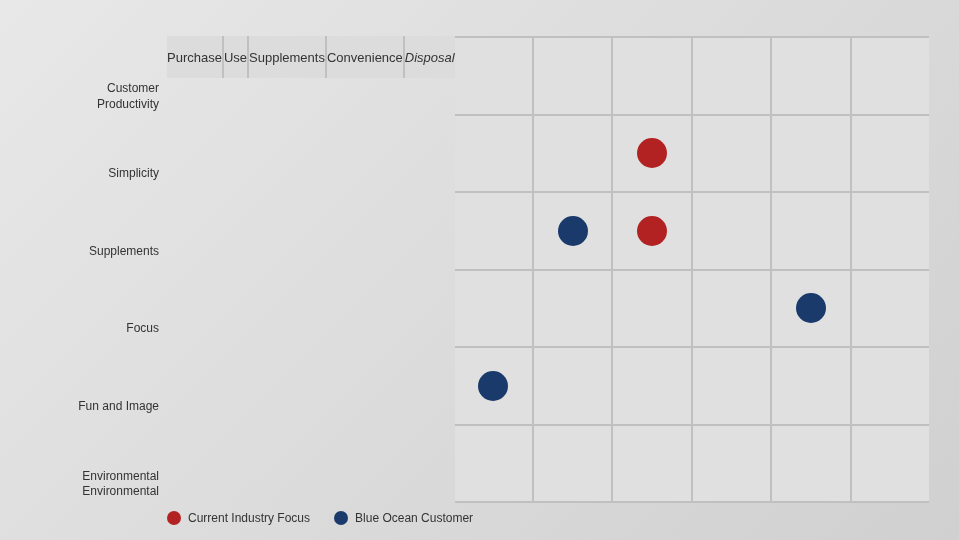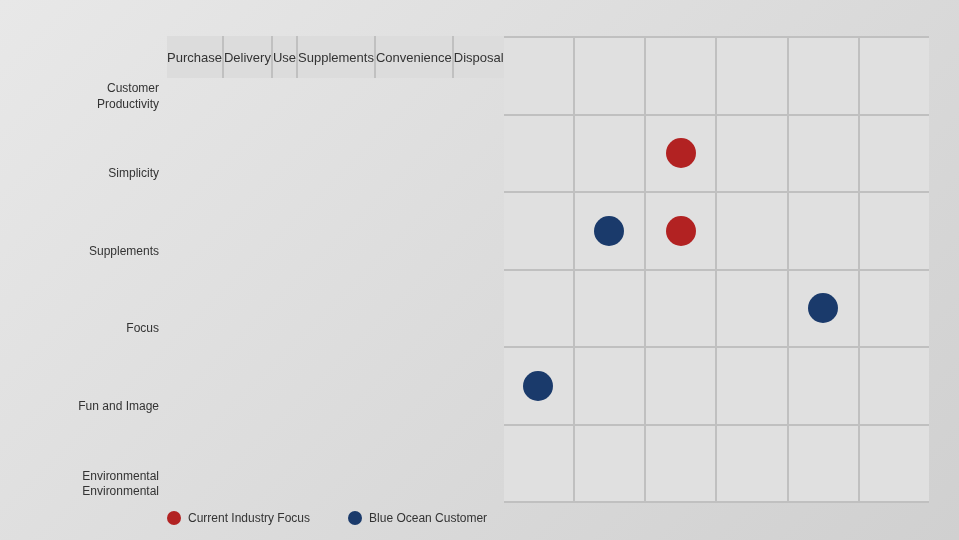--- a/index.html
+++ b/index.html
@@ -77,20 +77,21 @@
       align-items: center;
       justify-content: center;
       font-size: 13px;
       color: #333;
       text-align: center;
       background: #dcdcdc;
       border-right: 2px solid #c0c0c0;
     }
     .col-header:last-child {
       border-right: none;
+      font-style: italic;
     }
     .grid-rows {
       flex: 1;
       display: flex;
       flex-direction: column;
     }
     .grid-row {
       flex: 1;
       display: flex;
       border-top: 2px solid #c0c0c0;
@@ -117,21 +118,21 @@
     }
     .dot-red {
       background-color: #b22222;
     }
     .dot-blue {
       background-color: #1a3a6b;
     }
     .legend {
       display: flex;
       align-items: center;
-      gap: 38px;
+      gap: 24px;
       margin-top: 8px;
       margin-left: 137px;
     }
     .legend-item {
       display: flex;
       align-items: center;
       gap: 7px;
       font-size: 12px;
       color: #333;
     }
@@ -157,21 +158,20 @@
       <div class="row-label">Simplicity</div>
       <div class="row-label">Supplements</div>
       <div class="row-label">Focus</div>
       <div class="row-label">Fun and Image</div>
       <div class="row-label">Environmental Environmental</div>
     </div>
   <div class="grid-area">
     <div class="col-headers">
 
     <div class="col-header">Purchase</div>
-        <div class="col-header">Delivery</div>
         <div class="col-header">Use</div>
         <div class="col-header">Supplements</div>
         <div class="col-header">Convenience</div>
         <div class="col-header">Disposal</div>
       </div>
     <div class="grid-rows">
 
     <div class="grid-row">
           <div class="grid-cell"></div>
           <div class="grid-cell"></div>

